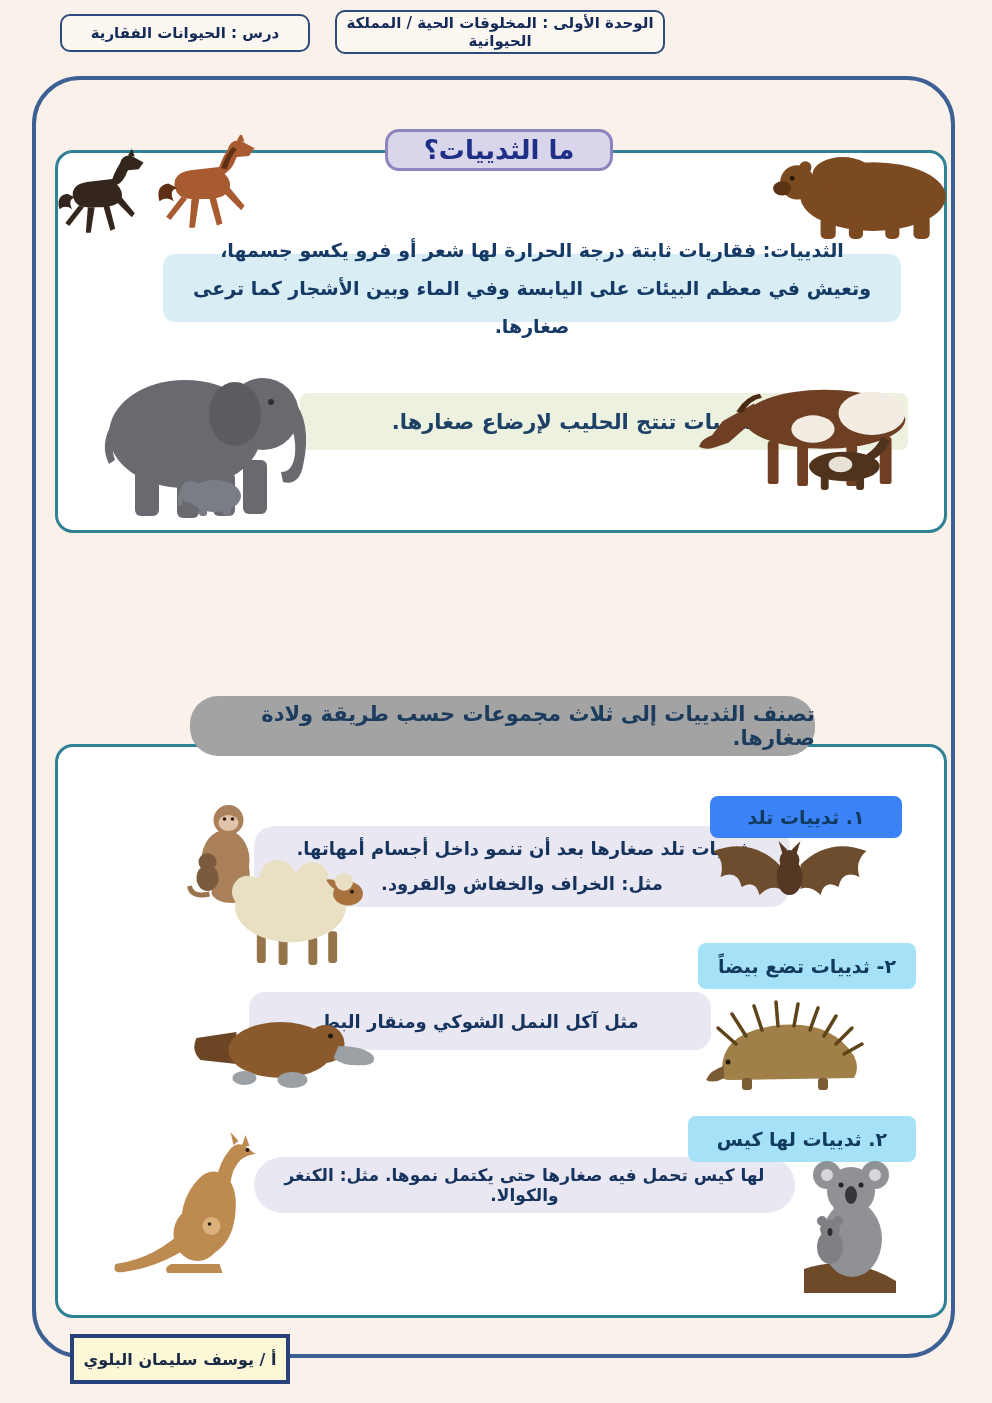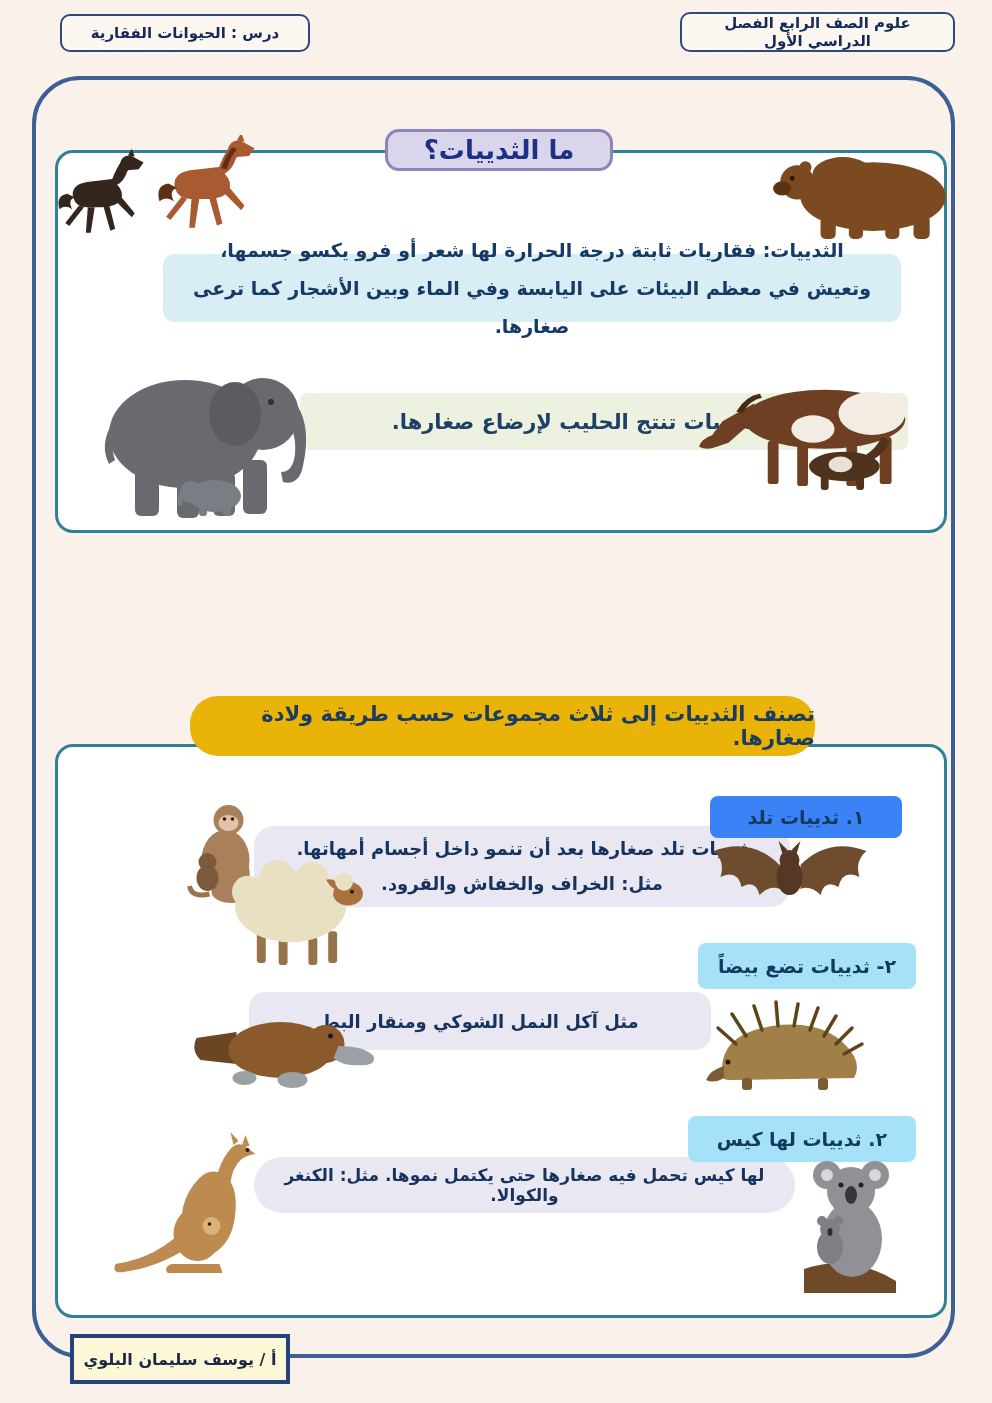--- a/index.html
+++ b/index.html
@@ -41,21 +41,21 @@
     font-size:19px;line-height:2.0;text-align:center;color:#153a66;
   }
   .milk-box{
     left:300px;top:393px;width:608px;height:57px;z-index:2;
     background:#edf1e0;border-radius:8px;
     display:flex;align-items:center;justify-content:center;
     font-size:21px;color:#1d4066;
   }
   .banner{
     left:190px;top:696px;width:625px;height:60px;z-index:5;
-    background:#eab308;border-radius:28px;
+    background:#a3a3a3;border-radius:28px;
     display:flex;align-items:center;justify-content:center;
     font-size:21px;color:#1c3c5e;
   }
   .group-header{
     z-index:4;border-radius:8px;display:flex;align-items:center;justify-content:center;
     font-size:19px;color:#123а5e;color:#123a5e;
   }
   .gh1{left:710px;top:796px;width:192px;height:42px;background:#3b82f6;}
   .gh2{left:698px;top:943px;width:218px;height:46px;background:#a6e2f7;}
   .gh3{left:688px;top:1116px;width:228px;height:46px;background:#a6e2f7;}
@@ -85,21 +85,21 @@
   .platypus{left:192px;top:1004px;width:186px;height:88px;}
   .echidna{left:706px;top:1000px;width:160px;height:92px;}
   .kangaroo{left:107px;top:1132px;width:186px;height:148px;}
   .koala{left:800px;top:1155px;width:100px;height:138px;}
 </style>
 </head>
 <body>
 
 <div class="page">
 
-  <div class="abs badge badge-course">علوم الصف الرابع الفصل الدراسي الأول</div>
+  <div class="abs badge badge-unit">الوحدة الأولى : المخلوقات الحية  / المملكة الحيوانية</div>
   <div class="abs badge badge-lesson">درس : الحيوانات الفقارية</div>
 
   <div class="abs outer-frame"></div>
 
   <div class="abs content-box box1"></div>
   <div class="abs title-box">ما الثدييات؟</div>
 
   <div class="abs def-box">
     <div>الثدييات: فقاريات ثابتة درجة الحرارة لها شعر أو فرو يكسو جسمها،</div>
     <div>وتعيش في معظم البيئات على اليابسة وفي الماء وبين الأشجار  كما ترعى صغارها.</div>

